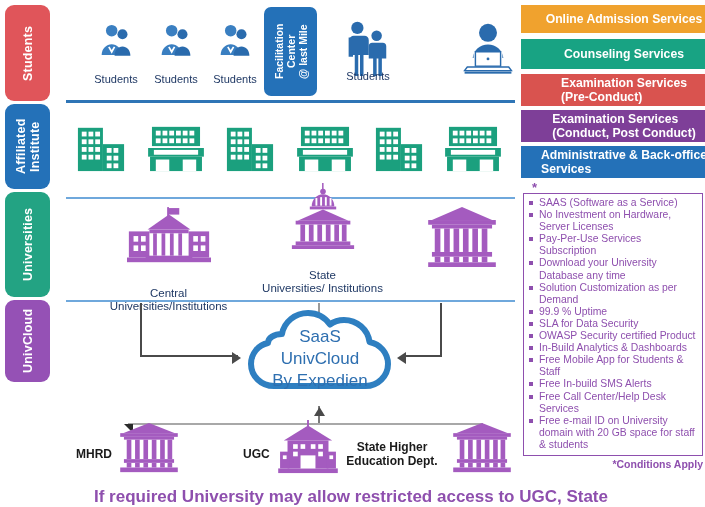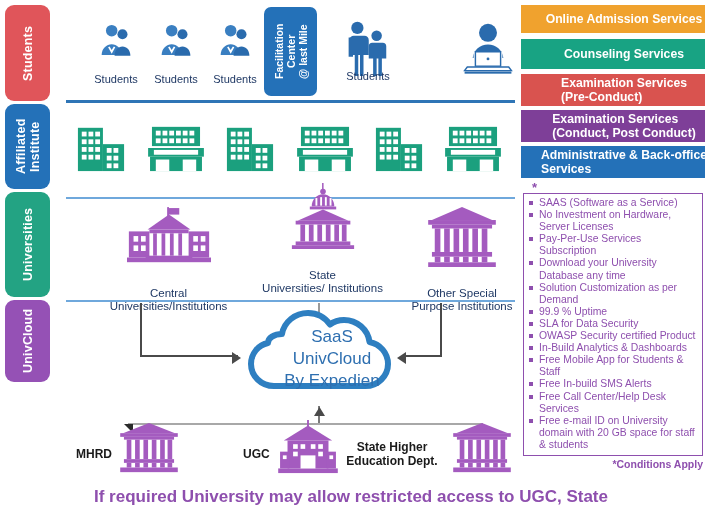--- a/index.html
+++ b/index.html
@@ -44,21 +44,21 @@
   
   .bldg{position:absolute;}
 
   
   .uni-group{position:absolute;text-align:center;}
   .uni-label{font-size:11.5px;color:#1f3864;line-height:13px;margin-top:16px;}
 
   
   #cloud-wrap{position:absolute;left:232px;top:306px;width:176px;height:100px;}
   .cloud-text{
-    position:absolute;left:12px;top:20px;width:176px;text-align:center;
+    position:absolute;left:0;top:20px;width:176px;text-align:center;
     font-size:17px;color:#2e6fb0;line-height:22px;
   }
 
   
   .conn{position:absolute;background:#4a4a4a;}
 
   
   .govt-label{position:absolute;font-size:12px;font-weight:bold;color:#1a1a1a;line-height:14px;}
 
   
@@ -445,23 +445,20 @@
       <rect x="12" y="50" width="64" height="5"></rect>
       <rect x="15" y="55" width="6" height="6"></rect>
       <rect x="25" y="55" width="6" height="6"></rect>
       <rect x="35" y="55" width="6" height="6"></rect>
       <rect x="45" y="55" width="6" height="6"></rect>
       <rect x="55" y="55" width="6" height="6"></rect>
       <rect x="65" y="55" width="6" height="6"></rect>
       <rect x="8" y="61" width="72" height="5"></rect>
     </g>
   </svg>
-  <div class="uni-label">
-    <span>Other Special</span><br><span>Purpose Institutions</span>
-  </div>
 </div>
 
 <div class="conn" style="left:140px;top:303px;width:2px;height:52px;"></div>
 <div class="conn" style="left:140px;top:355px;width:98px;height:2px;"></div>
 <div class="abs" style="left:232px;top:350px;">
   <svg width="10" height="12" viewBox="0 0 10 12">
       <path d="M0 0l9 6-9 6z" fill="#4a4a4a"></path>
     </svg>
 </div>
 

